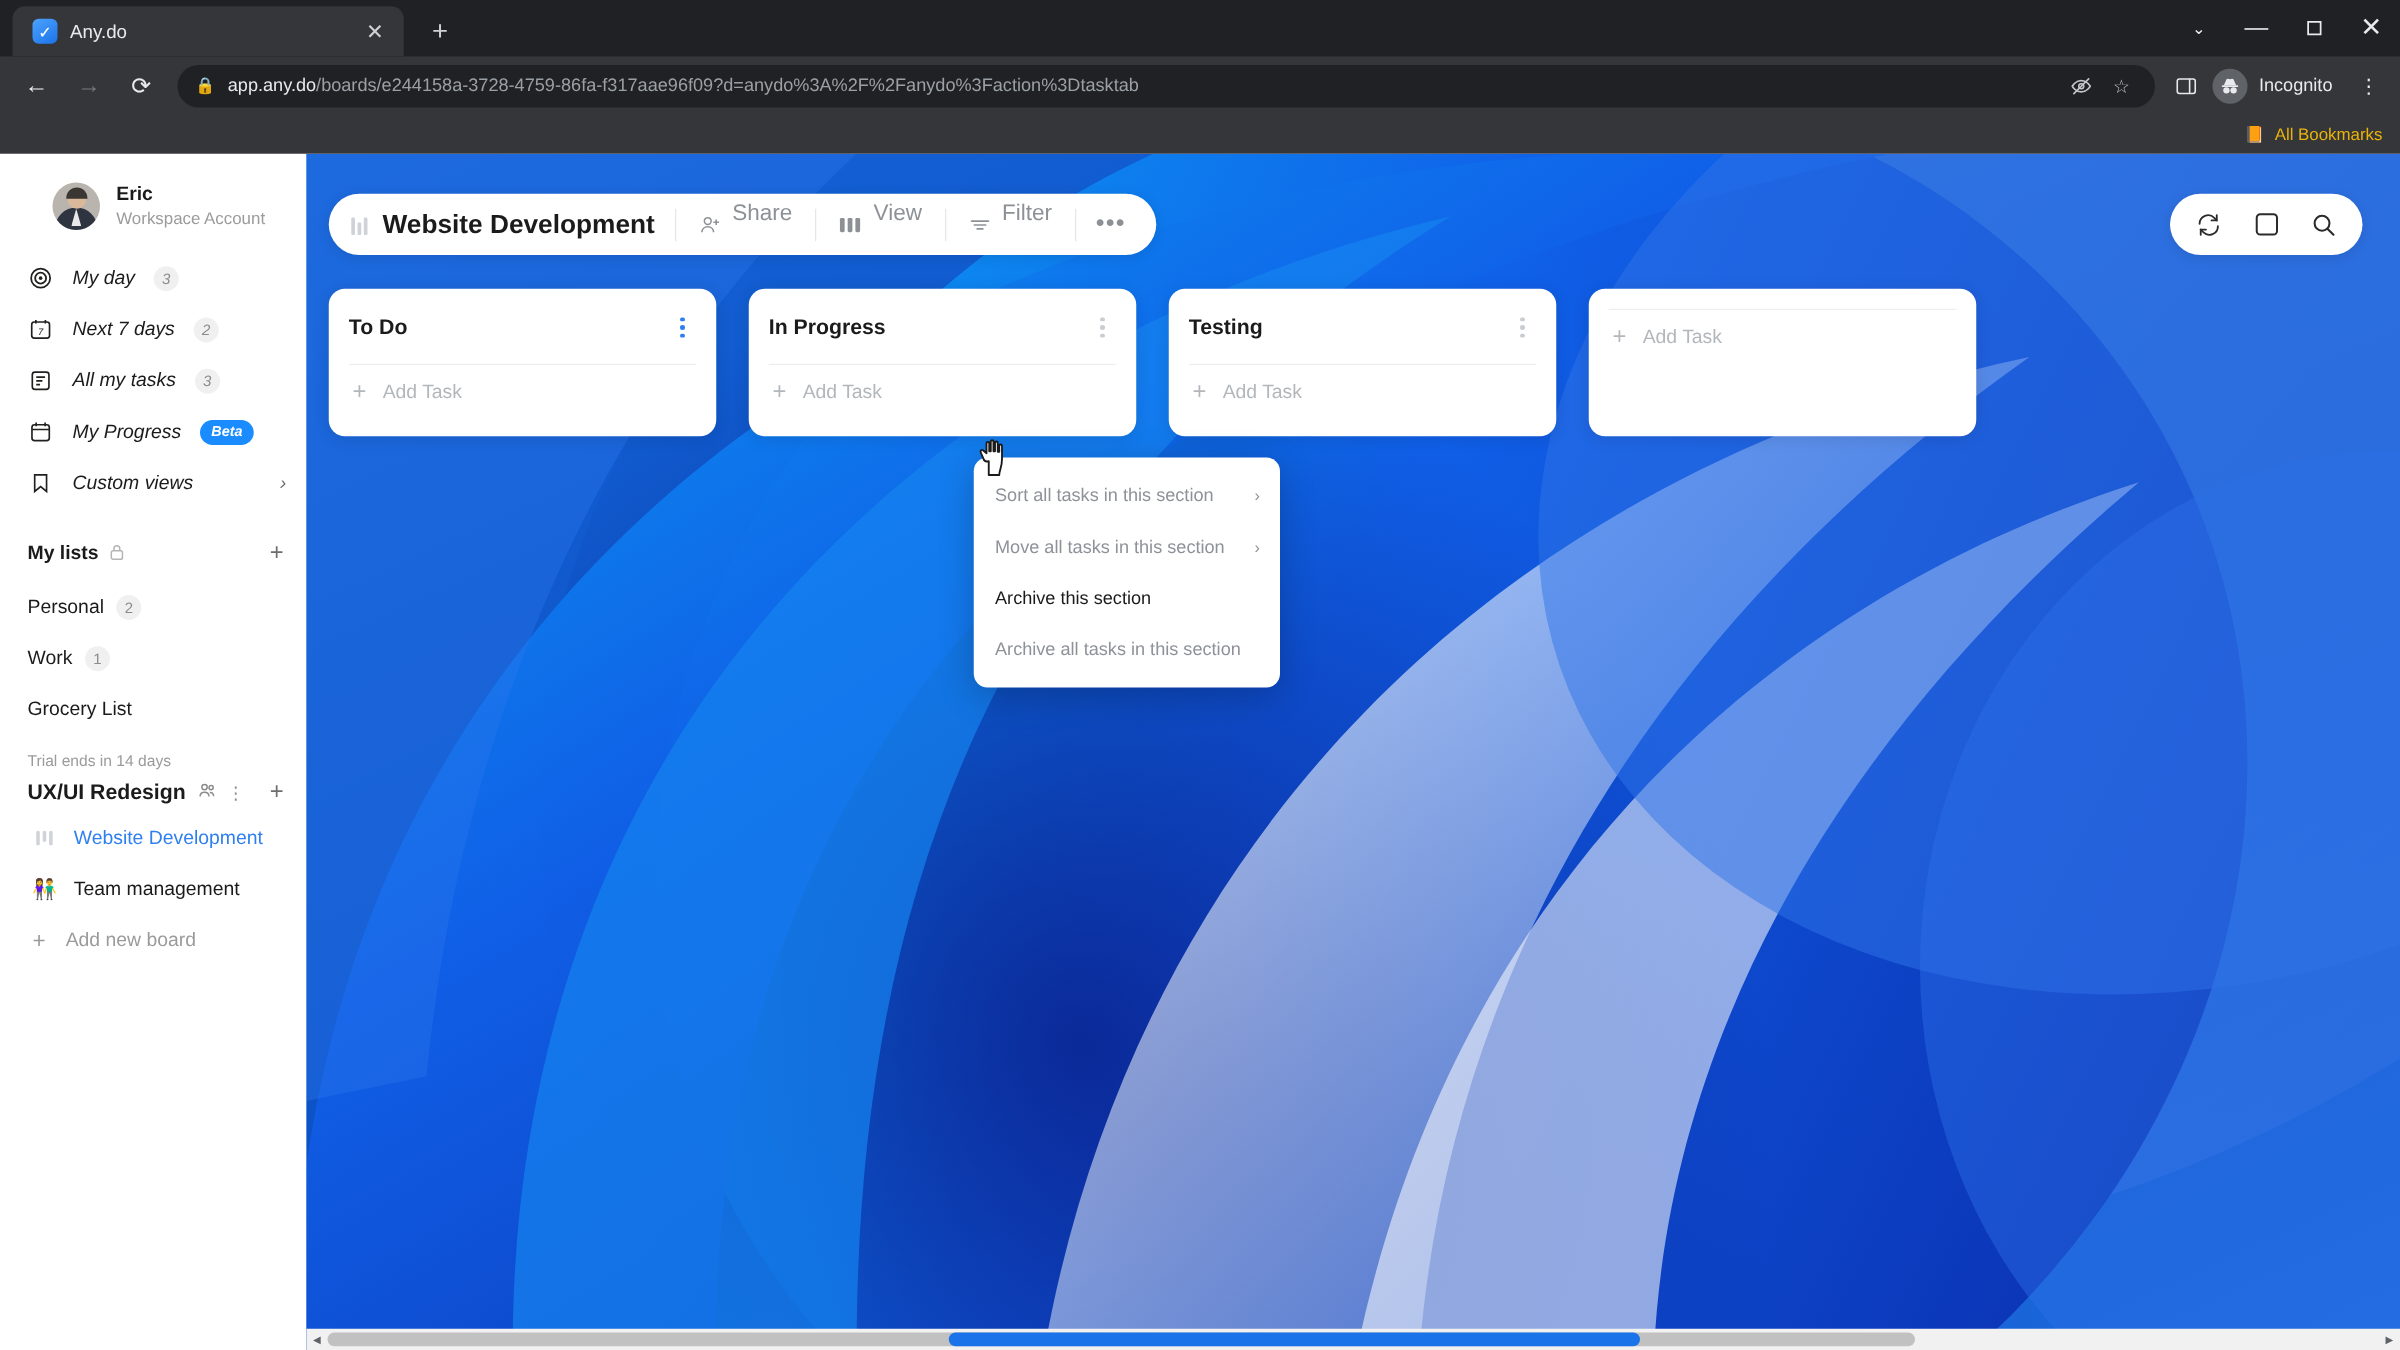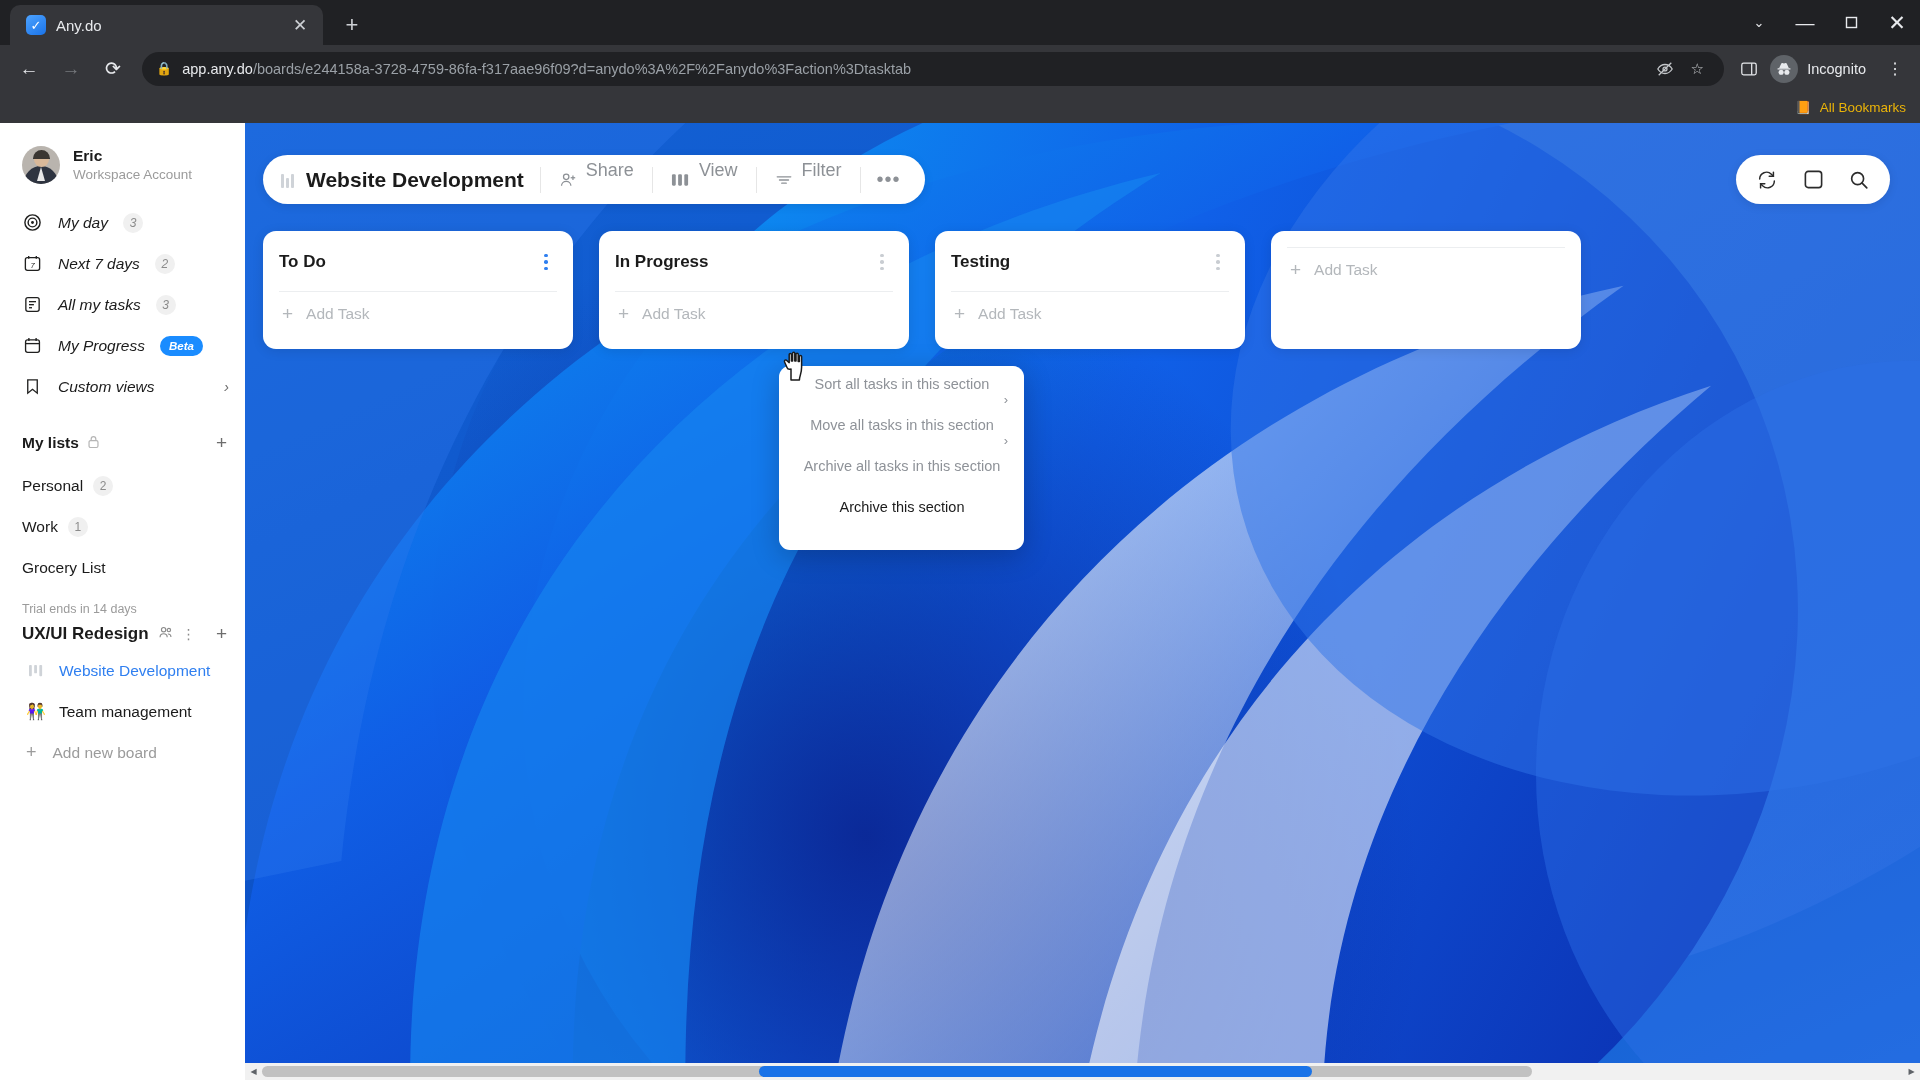--- a/index.html
+++ b/index.html
@@ -101,21 +101,21 @@
   .bm-label { color: #eab308; font-size: 13.5px; }
 
   
   .page { flex: 1; display: flex; position: relative; background: #fff; overflow: hidden; }
 
   
   .sidebar {
     width: 245px; flex: none; background: #fff;
     padding: 18px 0 0 0; position: relative; z-index: 4;
   }
-  .profile { display: flex; align-items: center; gap: 13px; padding: 5px 0 0 22px; }
+  .profile { display: flex; align-items: center; gap: 13px; padding: 5px 0 0 22px; margin-left: 20px; }
   .avatar {
     width: 38px; height: 38px; border-radius: 50%; flex: none; overflow: hidden;
     background: #b9b4ae; position: relative;
   }
   .avatar .av-head {
     position: absolute; width: 15px; height: 15px; border-radius: 50%;
     background: #d9b99a; left: 11.5px; top: 6px;
   }
   .avatar .av-hair {
     position: absolute; width: 17px; height: 9px; border-radius: 9px 9px 0 0;
@@ -238,21 +238,21 @@
   .addtask .plus { font-size: 19px; color: #b3b7bb; }
 
   
   .ctxmenu {
     position: absolute; left: 534px; top: 243px; width: 245px;
     background: #fff; border-radius: 11px; padding: 10px 0;
     box-shadow: 0 6px 28px rgba(0,0,0,.22); z-index: 10;
   }
   .ctxitem {
     display: flex; align-items: center;
-    height: 41px; padding: 0 16px 0 17px; font-size: 14.5px; color: #8e9298; flex-direction: column;
+    height: 41px; padding: 0 16px 0 17px; font-size: 14.5px; color: #8e9298;
   }
   .ctxitem.dark { color: #1b1b1b; }
   .ctxitem .cchev { margin-left: auto; font-size: 13px; color: #8e9298; }
 
   
   .cursor { position: absolute; left: 536px; top: 227px; z-index: 30; }
 
   
   .hscroll {
     position: absolute; left: 0; right: 0; bottom: 0; height: 17px;
@@ -657,25 +657,25 @@
 
         <div class="ctxmenu">
           <div class="ctxitem">
             <span>Sort all tasks in this section</span>
             <span class="cchev">›</span>
           </div>
           <div class="ctxitem">
             <span>Move all tasks in this section</span>
             <span class="cchev">›</span>
           </div>
+          <div class="ctxitem dark">
+            <span>Archive this section</span>
+          </div>
           <div class="ctxitem">
             <span>Archive all tasks in this section</span>
-          </div>
-          <div class="ctxitem dark">
-            <span>Archive this section</span>
           </div>
         </div>
 
         <div class="cursor">
           <svg width="30" height="34" viewBox="0 0 30 34">
             <path d="M10 30 L10 19 C8 19.5 6.5 19 6 17.5 L3.6 12 C3 10.6 4.2 9.4 5.4 10.2 L8.2 12.6 L8.2 4.6 C8.2 3.2 10.4 3.2 10.4 4.6 L10.4 11 L11.6 11 L11.6 3.2 C11.6 1.8 13.8 1.8 13.8 3.2 L13.8 11 L15 11 L15 4.2 C15 2.8 17.2 2.8 17.2 4.2 L17.2 11.4 L18.4 11.4 L18.4 6.6 C18.4 5.2 20.6 5.2 20.6 6.6 L20.6 17.2 C20.6 24 18.4 26 18.4 30 Z" fill="#ffffff" stroke="#1b1b1b" stroke-width="1.5" stroke-linejoin="round"></path>
           </svg>
         </div>
 
       </div>

